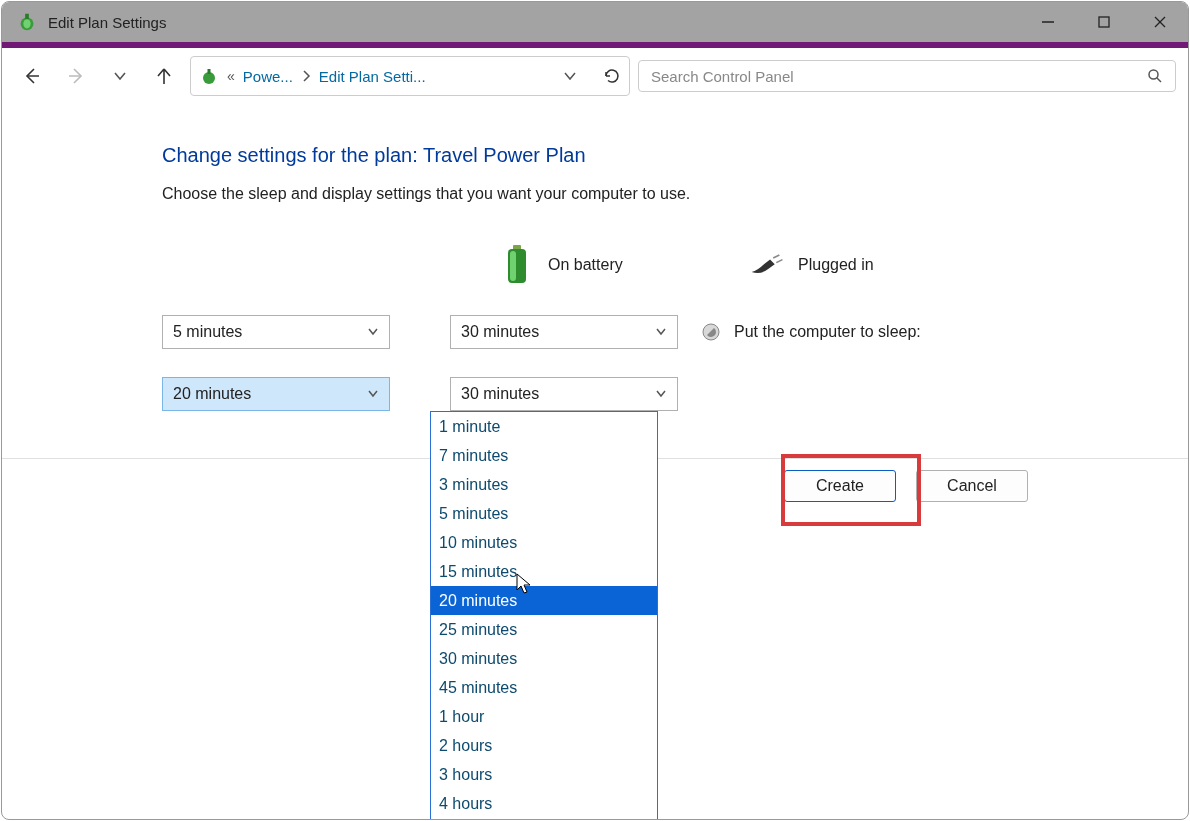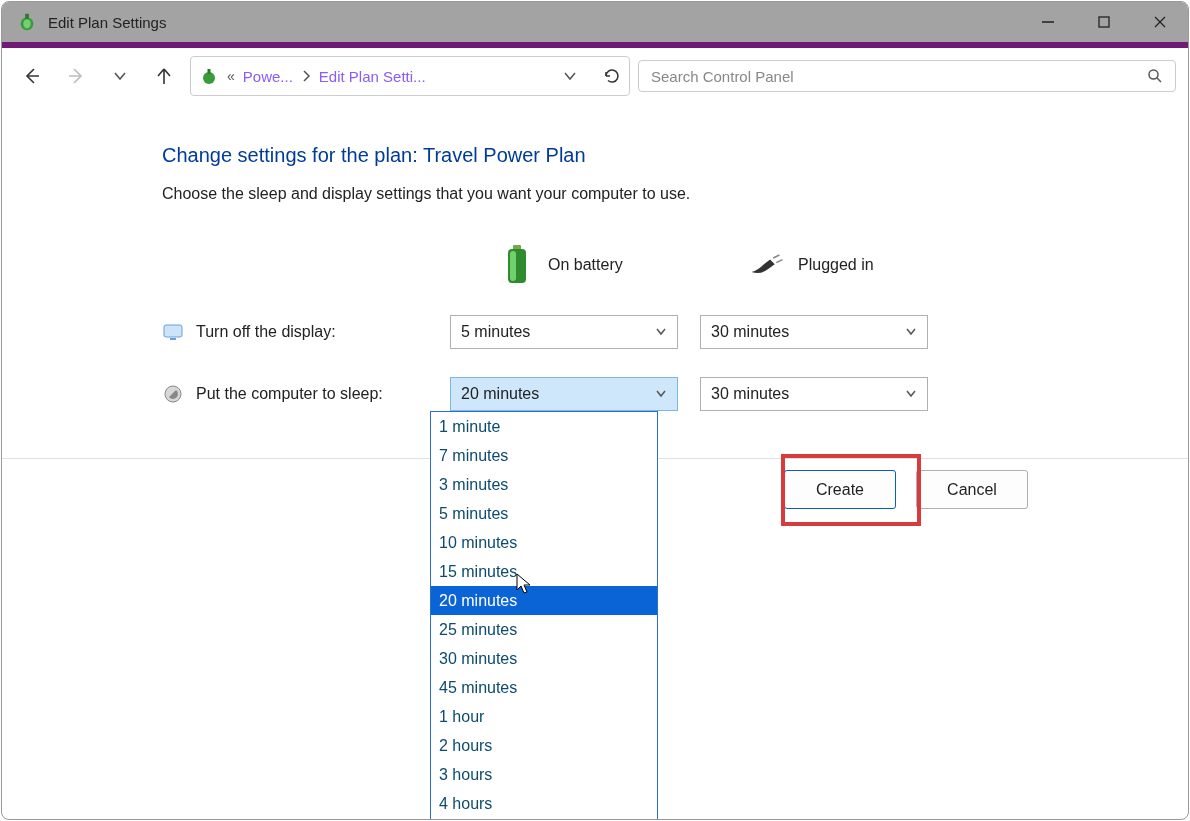--- a/index.html
+++ b/index.html
@@ -12,21 +12,21 @@
   .titlebar .title { font-size: 15px; color: #222; }
   .titlebar .spacer { flex: 1; }
   .winctl { width: 56px; height: 46px; display: flex; align-items: center; justify-content: center; color: #222; }
   .winctl svg { width: 14px; height: 14px; }
 
   .navbar { height: 56px; display: flex; align-items: center; gap: 8px; padding: 0 12px; }
   .navbtn { width: 36px; height: 36px; border-radius: 4px; display: flex; align-items: center; justify-content: center; color: #666; }
   .navbtn.disabled { color: #bbb; }
 
   .addrbox { flex: 0 0 440px; height: 40px; border: 1px solid #ccc; border-radius: 4px; display: flex; align-items: center; padding: 0 8px; gap: 6px; color: #333; }
-  .addrbox .bc { font-size: 15px; color: #8b5cf6; }
+  .addrbox .bc { font-size: 15px; color: #0369a1; }
   .addrbox .chev { color: #555; font-size: 14px; padding: 0 2px; }
   .addrbox .flex { flex: 1; }
   .addrbox .icon-small { width: 20px; height: 20px; }
 
   .searchbox { flex: 1; height: 32px; border: 1px solid #ccc; border-radius: 4px; display: flex; align-items: center; padding: 0 12px; color: #777; }
   .searchbox .ph { font-size: 15px; color: #888; flex: 1; }
 
   .content { padding: 40px 160px 0 160px; position: relative; }
   .heading { color: #003a9b; font-size: 20px; font-weight: 400; margin-bottom: 18px; }
   .subtext { font-size: 16px; color: #222; margin-bottom: 40px; }
@@ -36,21 +36,21 @@
   .colhead-icon { width: 34px; height: 44px; display: flex; align-items: center; justify-content: center; }
   .rowlabel { display: flex; align-items: center; gap: 12px; font-size: 16px; color: #222; }
   .rowlabel .ricon { width: 22px; height: 22px; }
 
   .sel { height: 34px; border: 1px solid #b0b0b0; background: #fff; display: flex; align-items: center; padding: 0 10px; font-size: 16px; color: #222; justify-content: space-between; width: 228px; }
   .sel.active { background: #cfe7fb; border-color: #7ab6e8; }
   .sel .chev { color: #555; }
 
   .footer-divider { border-top: 1px solid #e0e0e0; position: absolute; left: 0; right: 0; top: 456px; }
   .footer-buttons { position: absolute; top: 468px; right: 160px; display: flex; gap: 20px; align-items: center; }
-  .btn { width: 112px; height: 39px; border: 1px solid #b0b0b0; background: #fdfdfd; display: flex; align-items: center; justify-content: center; font-size: 16px; color: #222; border-radius: 3px; }
+  .btn { width: 112px; height: 32px; border: 1px solid #b0b0b0; background: #fdfdfd; display: flex; align-items: center; justify-content: center; font-size: 16px; color: #222; border-radius: 3px; }
   .btn.primary { border: 1.5px solid #0a5dc2; }
   .redbox { position: absolute; top: 452px; left: 779px; width: 140px; height: 72px; border: 4px solid #d83b3b; pointer-events: none; }
 
   .dropdown { position: absolute; left: 428px; top: 409px; width: 228px; border: 1px solid #2a6fd6; background: #fff; z-index: 10; }
   .dropdown .opt { padding: 2px 8px; font-size: 16px; color: #0c4a6e; line-height: 25px; }
   .dropdown .opt.hl { background: #0a64d6; color: #fff; }
 
   .cursor { position: absolute; left: 514px; top: 571px; z-index: 20; pointer-events: none; }
 
   svg { display: block; }
@@ -173,29 +173,20 @@
         <span class="colhead-icon">
           <svg width="44" height="30" viewBox="0 0 44 30">
             <path d="M2 24 Q 10 22 18 14 L 26 8 L 32 14 L 24 20 Q 14 28 2 24 Z" fill="#333"></path>
             <line x1="30" y1="6" x2="38" y2="2" stroke="#888" stroke-width="2"></line>
             <line x1="34" y1="12" x2="42" y2="8" stroke="#888" stroke-width="2"></line>
           </svg>
         </span>
         <span>Plugged in</span>
       </div>
 
-      <div class="rowlabel">
-        <span class="ricon">
-          <svg viewBox="0 0 22 22">
-              <rect x="2" y="4" width="18" height="12" rx="2" fill="#cde3f7" stroke="#6aa0d8"></rect>
-              <rect x="8" y="17" width="6" height="2" fill="#6aa0d8"></rect>
-            </svg>
-        </span>
-        <span>Turn off the display:</span>
-      </div>
       <div class="sel">
         <span>5 minutes</span>
         <span class="chev">
             <svg width="12" height="12" viewBox="0 0 12 12">
               <path d="M2 3 L6 8 L10 3" fill="none" stroke="#555" stroke-width="1.5"></path>
             </svg>
           </span>
       </div>
       <div class="sel">
         <span>30 minutes</span>

